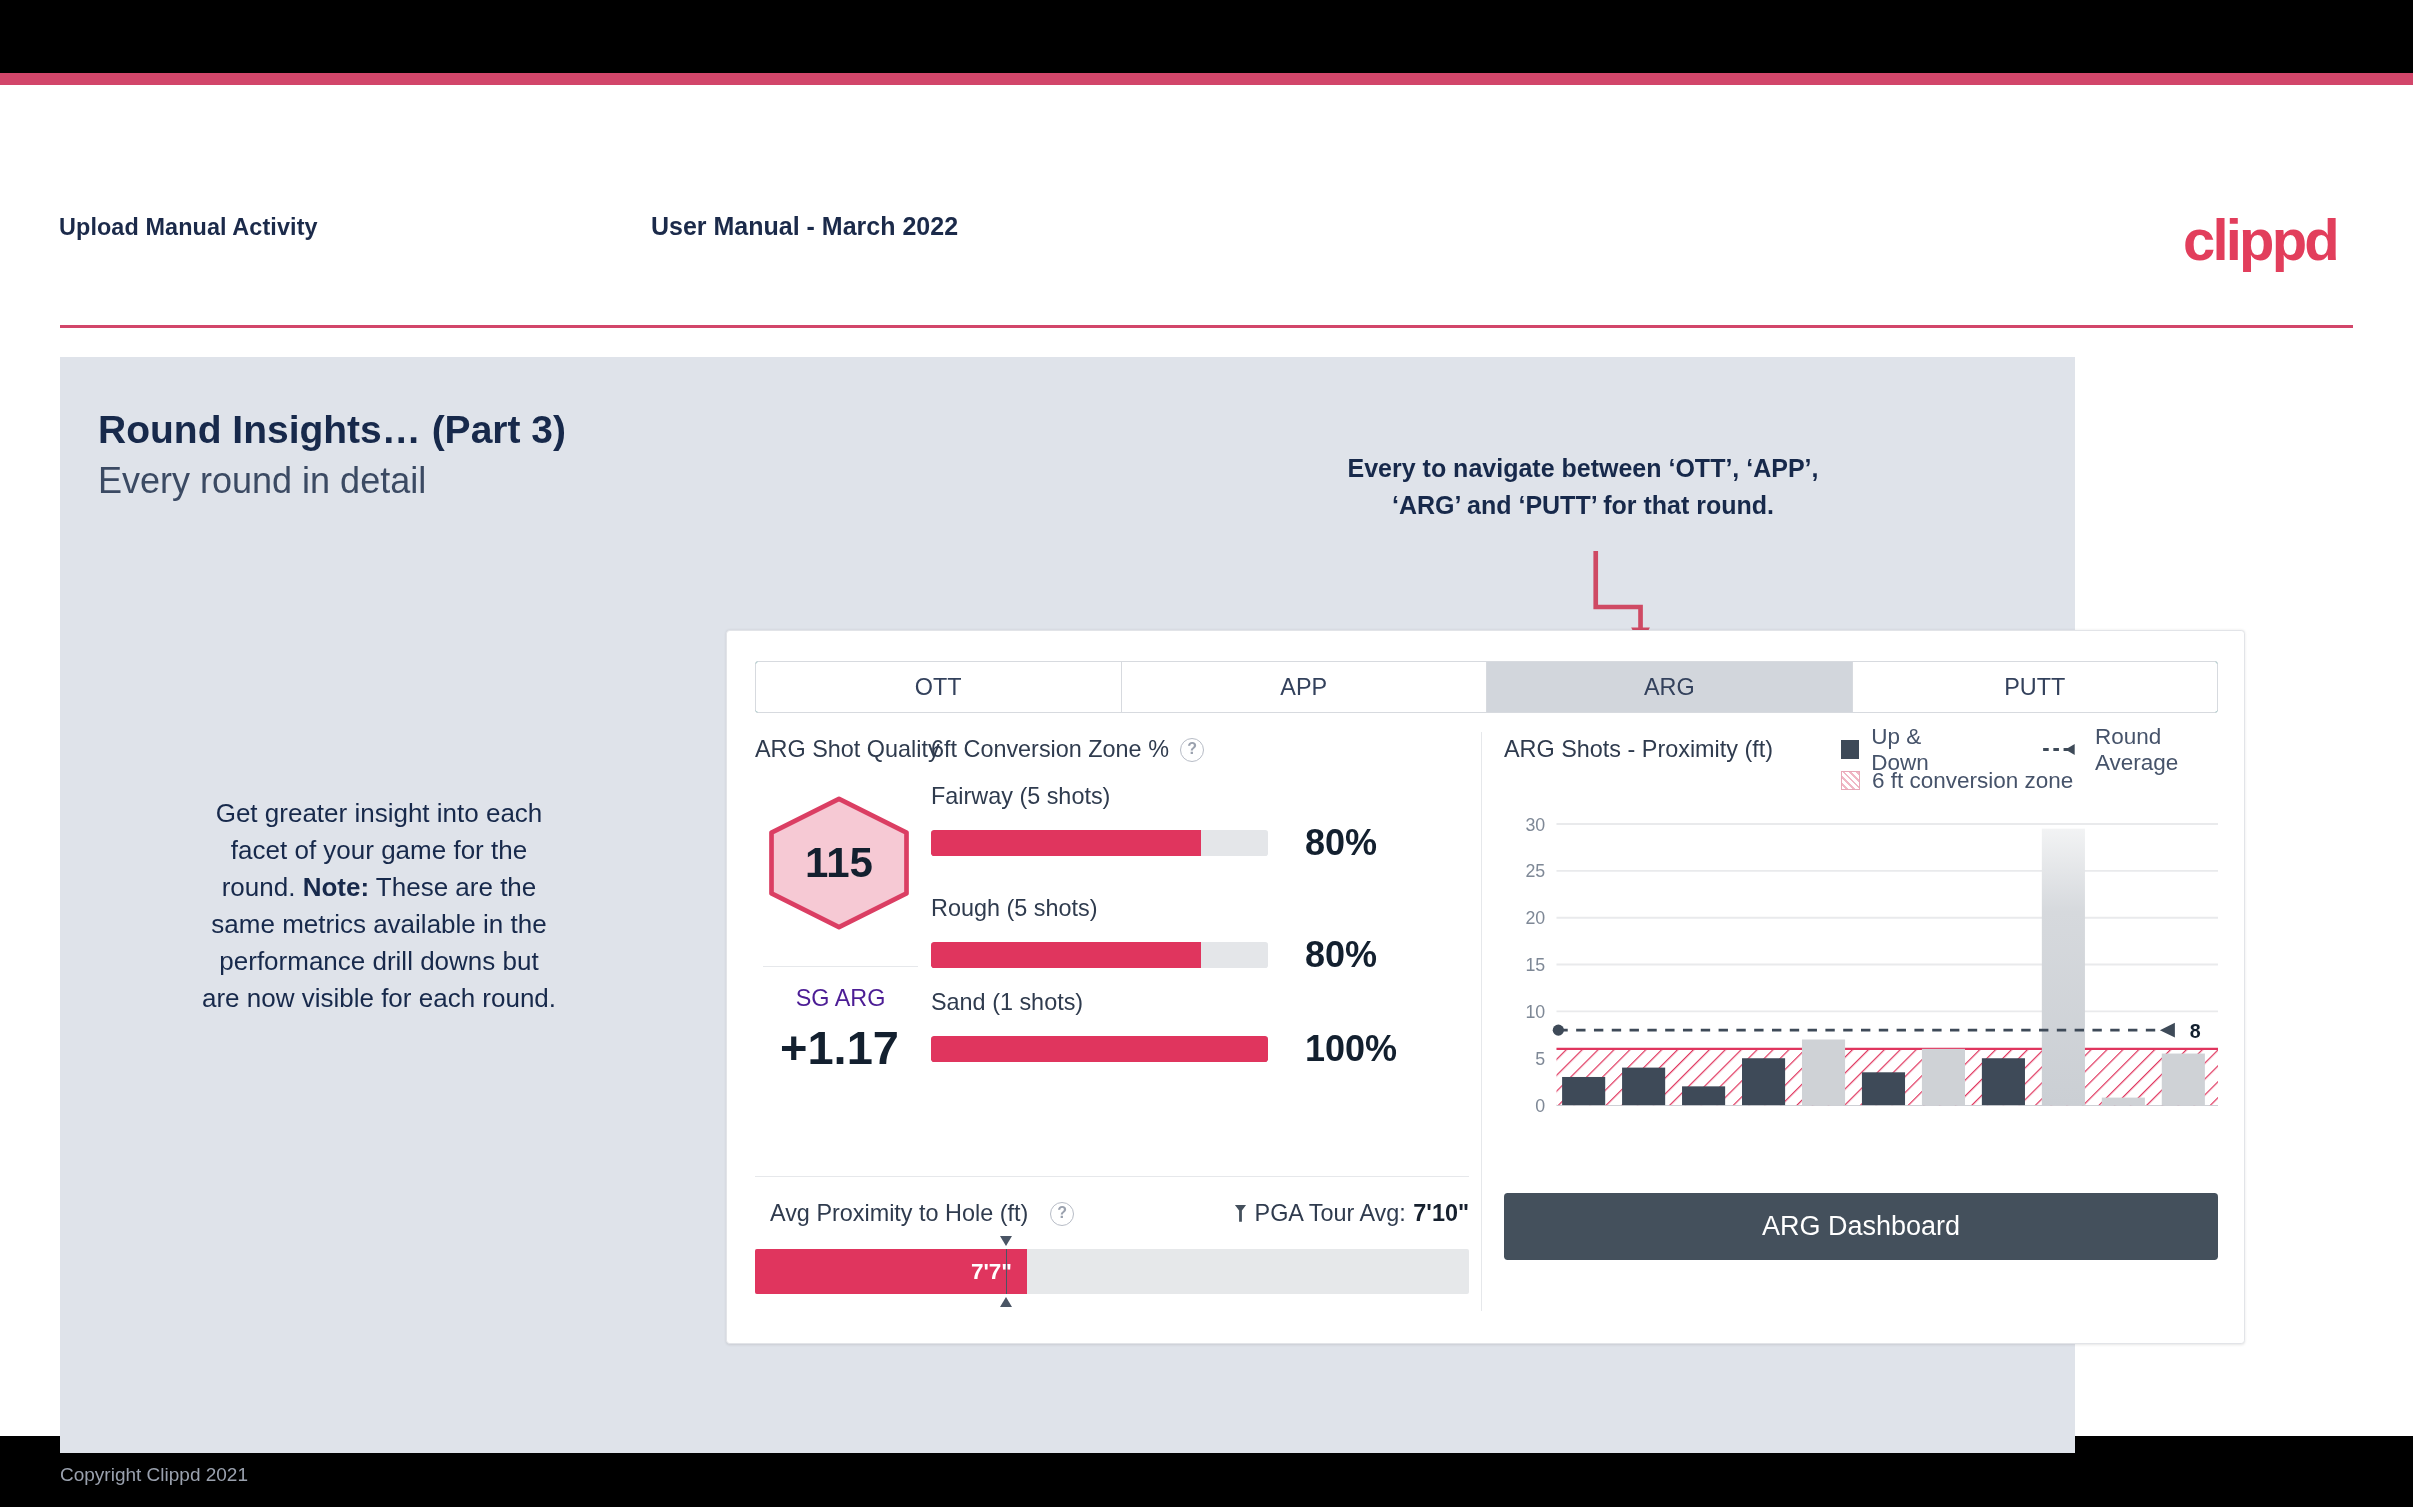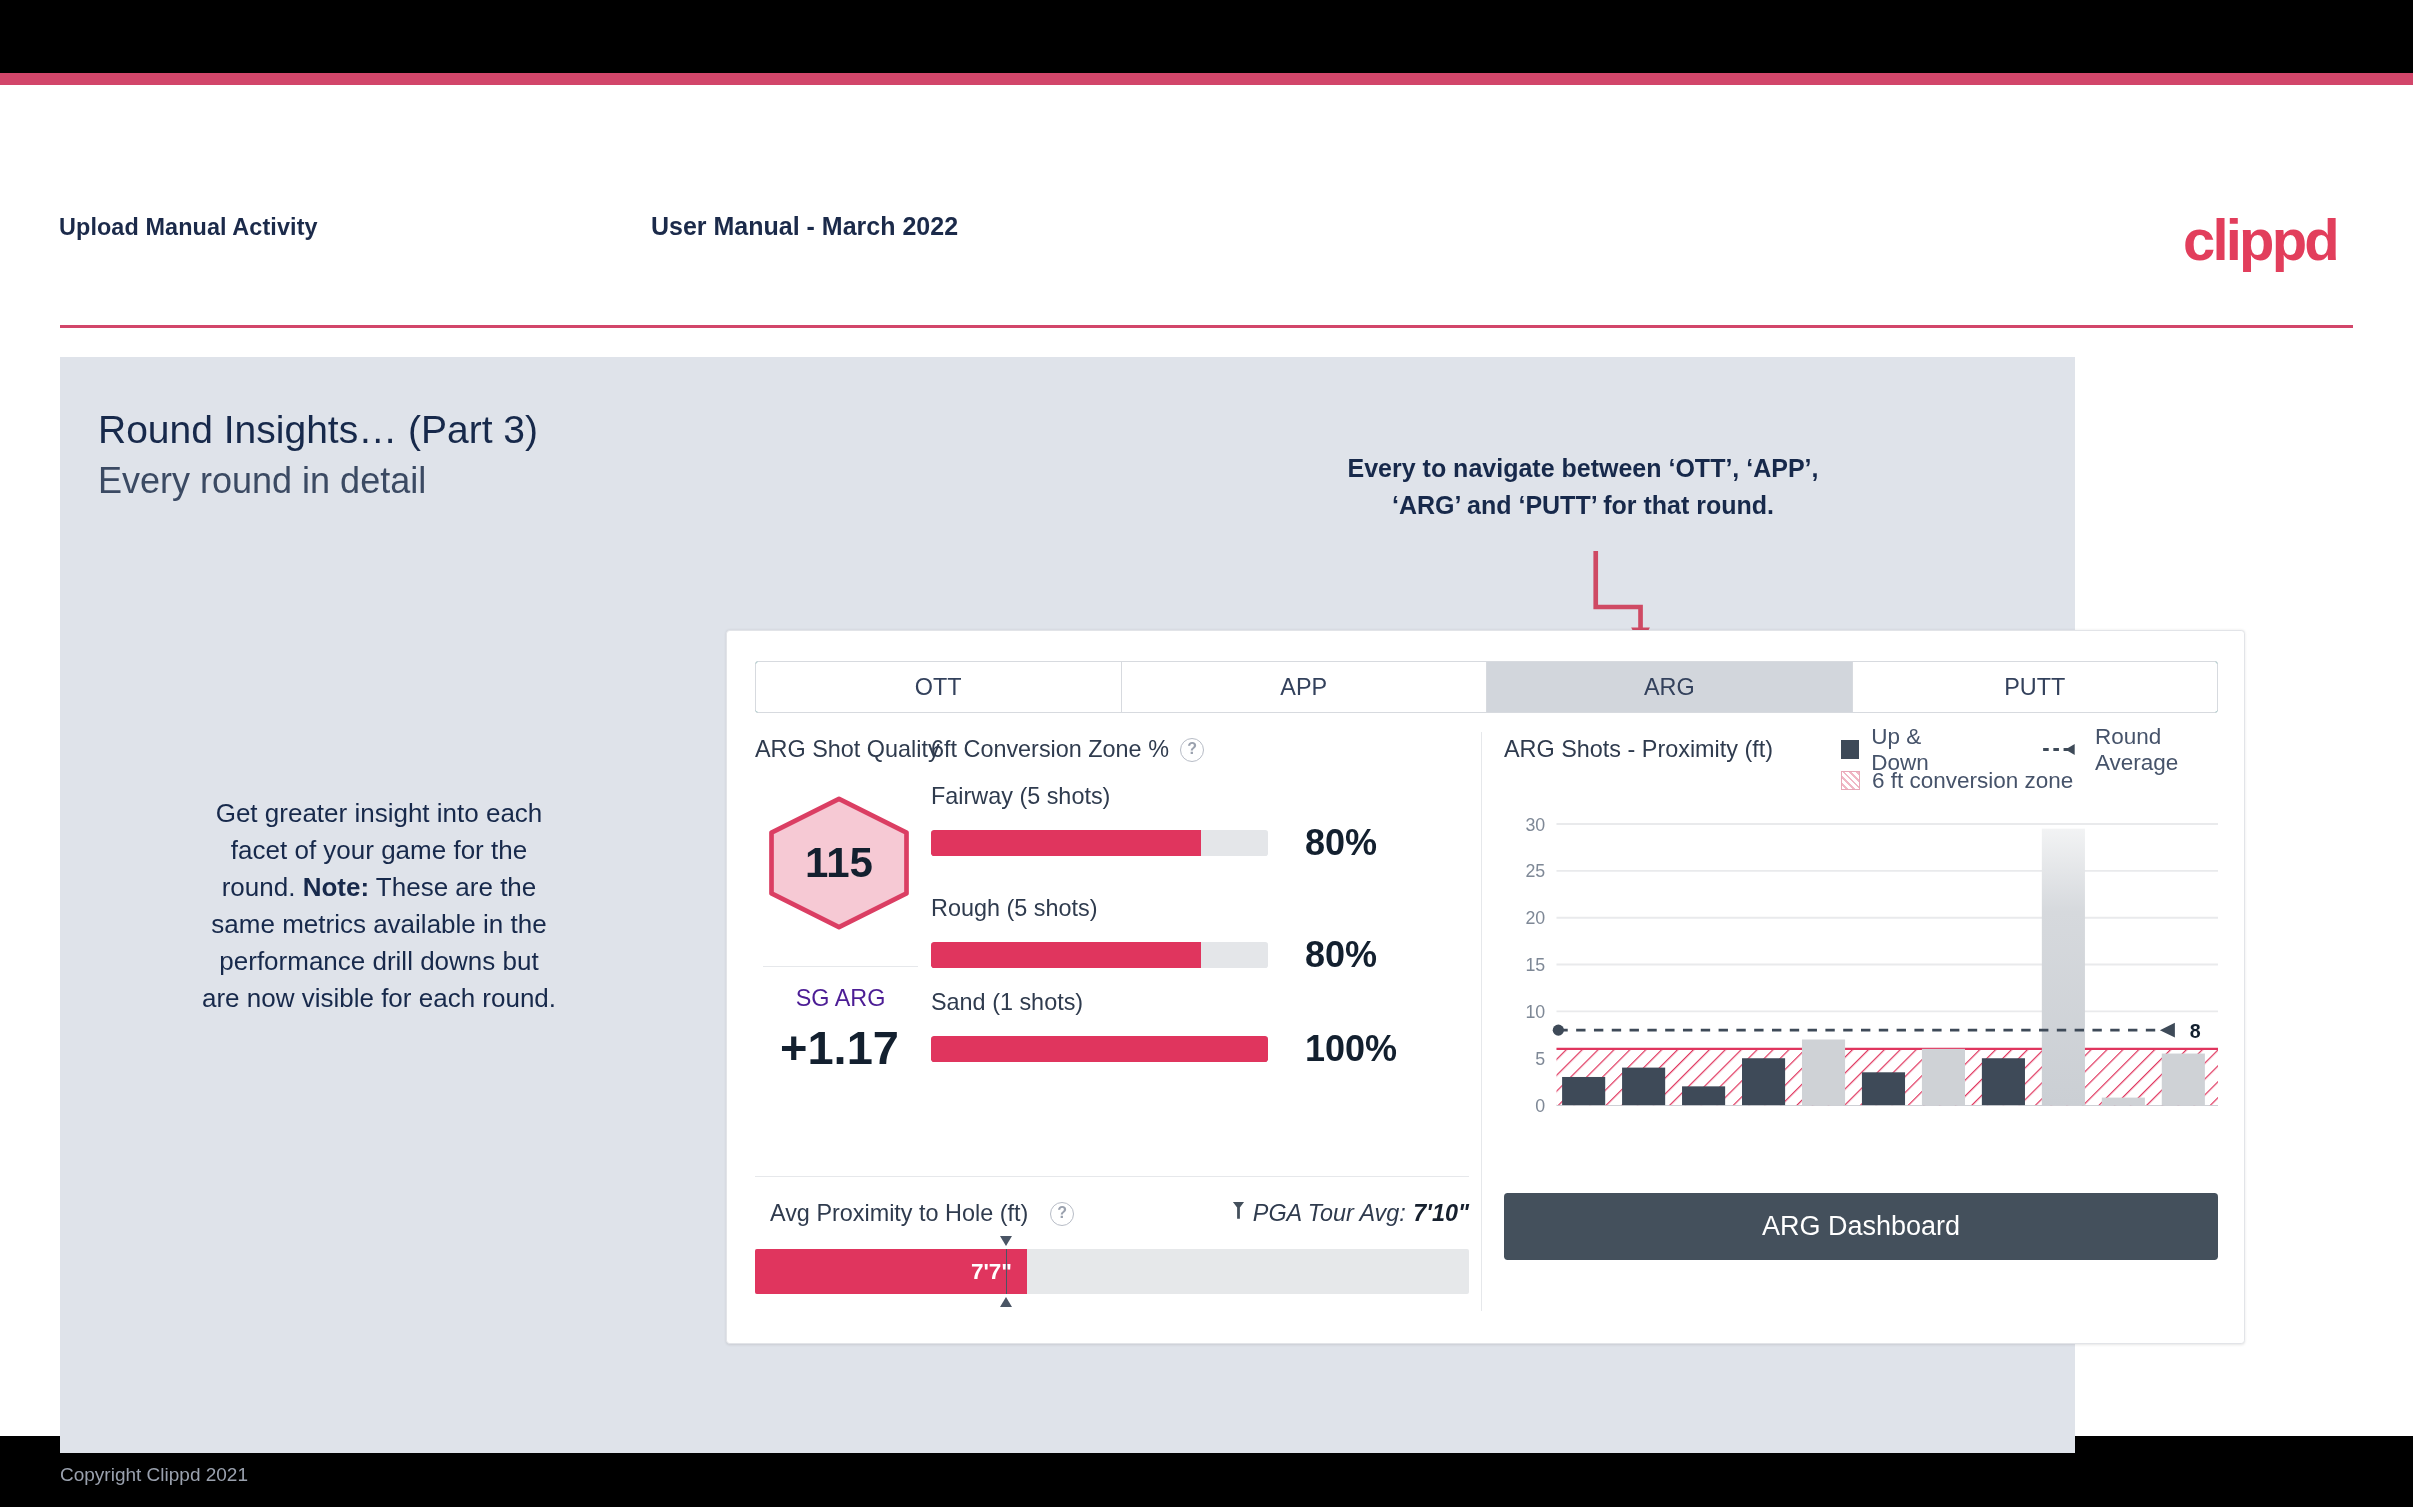--- a/index.html
+++ b/index.html
@@ -39,21 +39,21 @@
   }
 
   
   .panel {
     position:absolute; left:60px; top:272px; width:2015px; height:1096px;
     background:#dfe3ea;
   }
 
   .title-main {
     position:absolute; left:98px; top:323px;
-    font-size:39px; font-weight:400; color:#17294b;
+    font-size:39px; font-weight:700; color:#17294b;
   }
   .title-sub {
     position:absolute; left:98px; top:375px;
     font-size:36px; font-weight:400; color:#3b4a63;
   }
 
   .callout {
     position:absolute; left:1302px; top:365px; width:562px;
     text-align:center; font-size:25px; line-height:37px;
     font-weight:600; color:#17294b;
@@ -138,21 +138,21 @@
   .bar-fill.full { border-radius:2.8px; }
   .mpct { font-size:36px; font-weight:700; color:#13202f; margin-left:37px; }
 
   
   .prox-head {
     position:absolute; left:28px; top:569px; width:714px;
     display:flex; align-items:center;
   }
   .prox-title { font-size:23.4px; color:#2f3b4e; display:flex; align-items:center; gap:22px;margin-left:15px; }
   .prox-tour {
-    margin-left:auto; font-size:23.4px; color:#2f3b4e; display:flex; align-items:flex-start; gap:7.5px;font-style:italic;
+    margin-left:auto; font-size:23.4px; color:#2f3b4e; display:flex; align-items:center; gap:7.5px;
   }
   .prox-tour b { font-weight:700; color:#16202e; }
   .tee-icon { display:inline-block; width:13px; height:20.6px; position:relative; }
 
   .prox-track {
     position:absolute; left:28px; top:618px; width:714px; height:45px;
     background:#e6e8ea; border-radius:1.9px;
   }
   .prox-fill {
     position:absolute; left:0; top:0; height:45px; width:272px;

